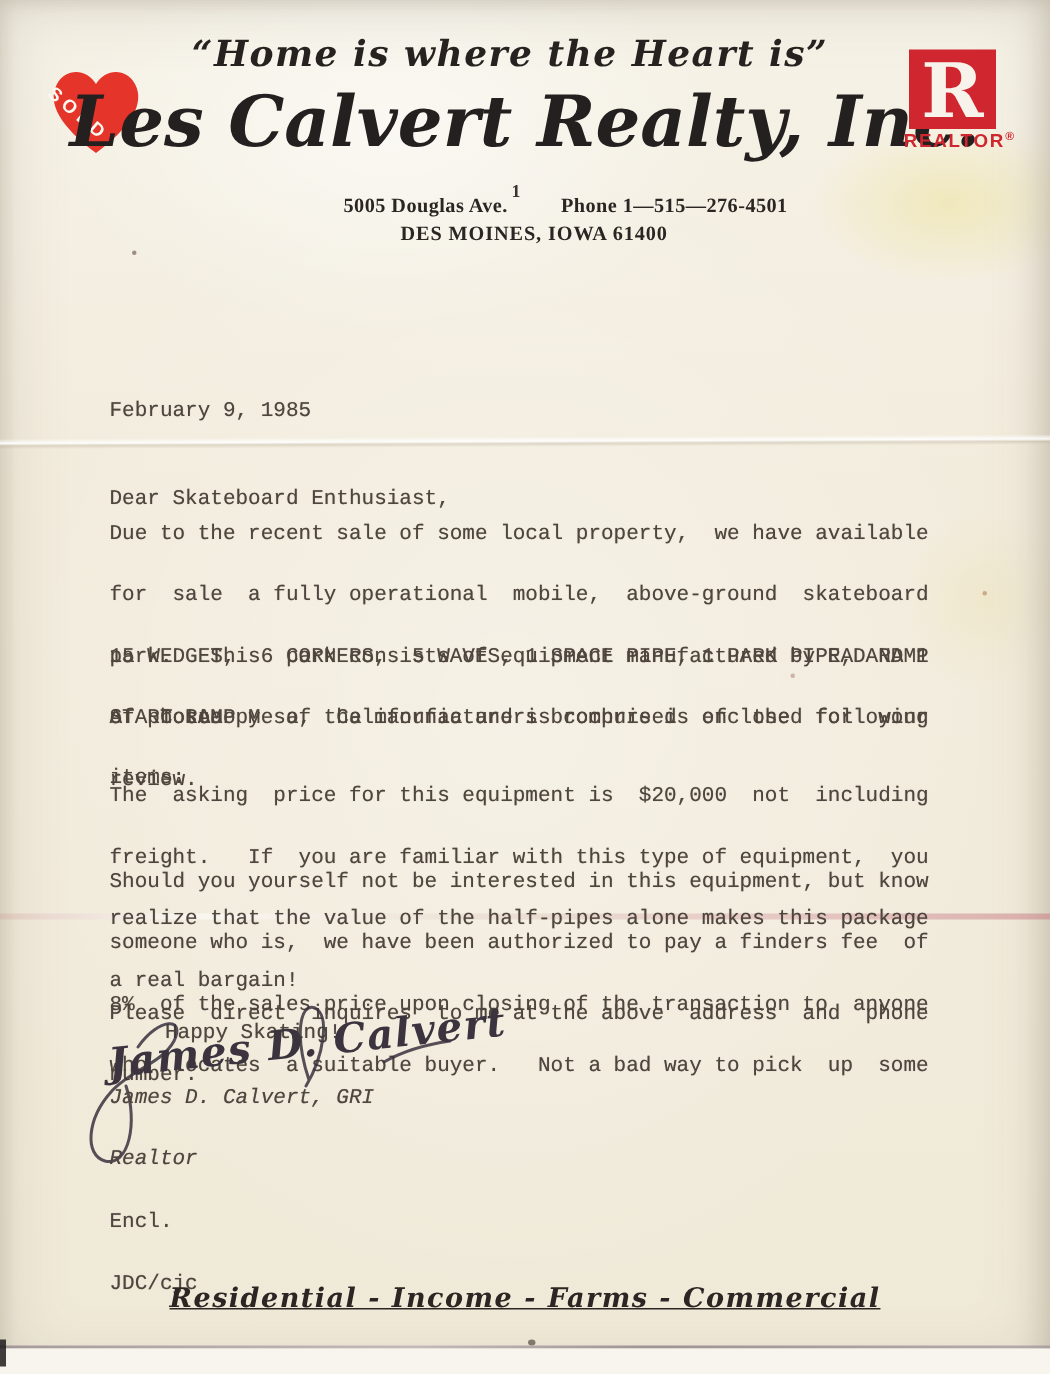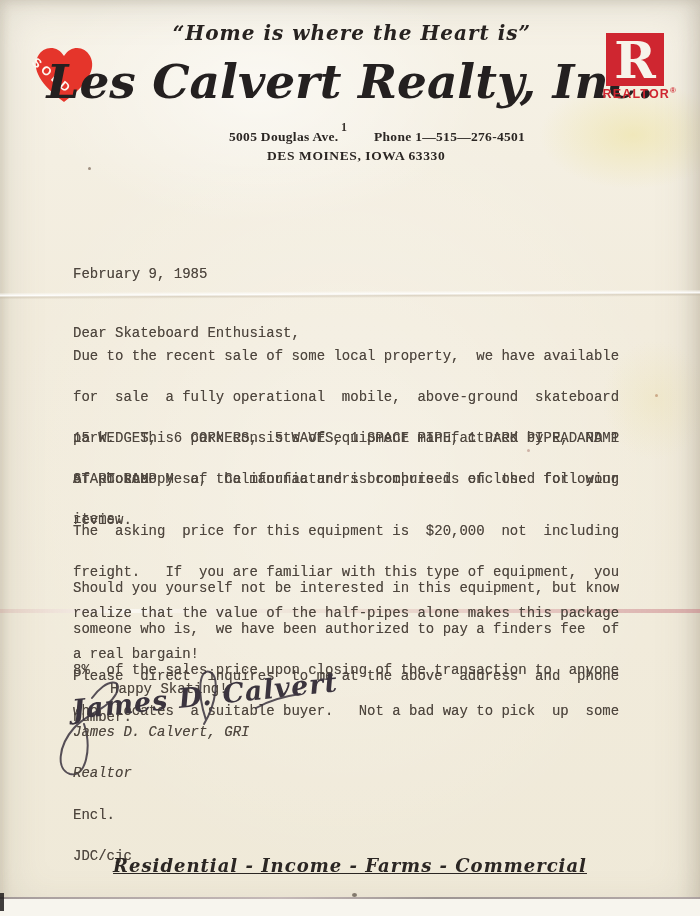--- a/index.html
+++ b/index.html
@@ -17,23 +17,23 @@
   }
 
   
   .heart{position:absolute;left:29px;top:38px;width:70px;height:68px;}
   .heart .sold{
     position:absolute;left:9px;top:17px;color:#fdf8f0;
     font-family:"Liberation Sans",sans-serif;font-weight:bold;font-size:12.5px;
     letter-spacing:3.5px;transform:rotate(40deg);transform-origin:left top;white-space:pre;
   }
   .motto{
-    position:absolute;left:12px;top:21px;width:680px;text-align:center;
-    font-family:"DejaVu Serif",serif;font-style:italic;font-weight:bold;
-    font-size:20px;color:#272220;letter-spacing:1px;
+    position:absolute;left:0;top:21px;width:680px;text-align:center;
+    font-family:"DejaVu Serif",serif;font-style:italic;font-weight:bold;
+    font-size:24px;color:#272220;letter-spacing:1px;
   }
   .company{
     position:absolute;left:0;top:54px;width:700px;text-align:center;
     font-family:"DejaVu Serif",serif;font-style:italic;font-weight:bold;
     font-size:47px;color:#242020;letter-spacing:0px;
   }
   .addr-line{position:absolute;top:129px;font-size:13.5px;font-weight:bold;color:#2b2623;letter-spacing:.3px;}
   .addr-street{left:189px;margin-left:40px;}
   .addr-phone{left:374px;}
   .page-mark{position:absolute;left:341px;top:120px;font-size:12px;font-weight:bold;color:#3a342f;}
@@ -100,21 +100,21 @@
     </svg>
     <span class="sold">SOLD</span>
   </div>
 
   <div class="motto">“Home is where the Heart is”</div>
   <div class="company">Les Calvert Realty, Inc.</div>
 
   <span class="addr-line addr-street">5005 Douglas Ave.</span>
   <span class="page-mark">1</span>
   <span class="addr-line addr-phone">Phone 1—515—276-4501</span>
-  <div class="addr-city">DES MOINES, IOWA 63330</div>
+  <div class="addr-city">DES MOINES, IOWA 61400</div>
 
   <div class="rlogo">
     <svg width="60" height="56" viewBox="0 0 60 56">
       <rect x="1" y="1" width="58" height="53" fill="#cf2630"></rect>
       <text x="30" y="46" text-anchor="middle" font-family="DejaVu Serif, serif" font-weight="bold" font-size="50" fill="#f7f3ea">R</text>
     </svg>
   </div>
   <div class="rlogo-label"><span>REALTOR</span><sup>®</sup></div>
 
   <div class="crease1"></div>

